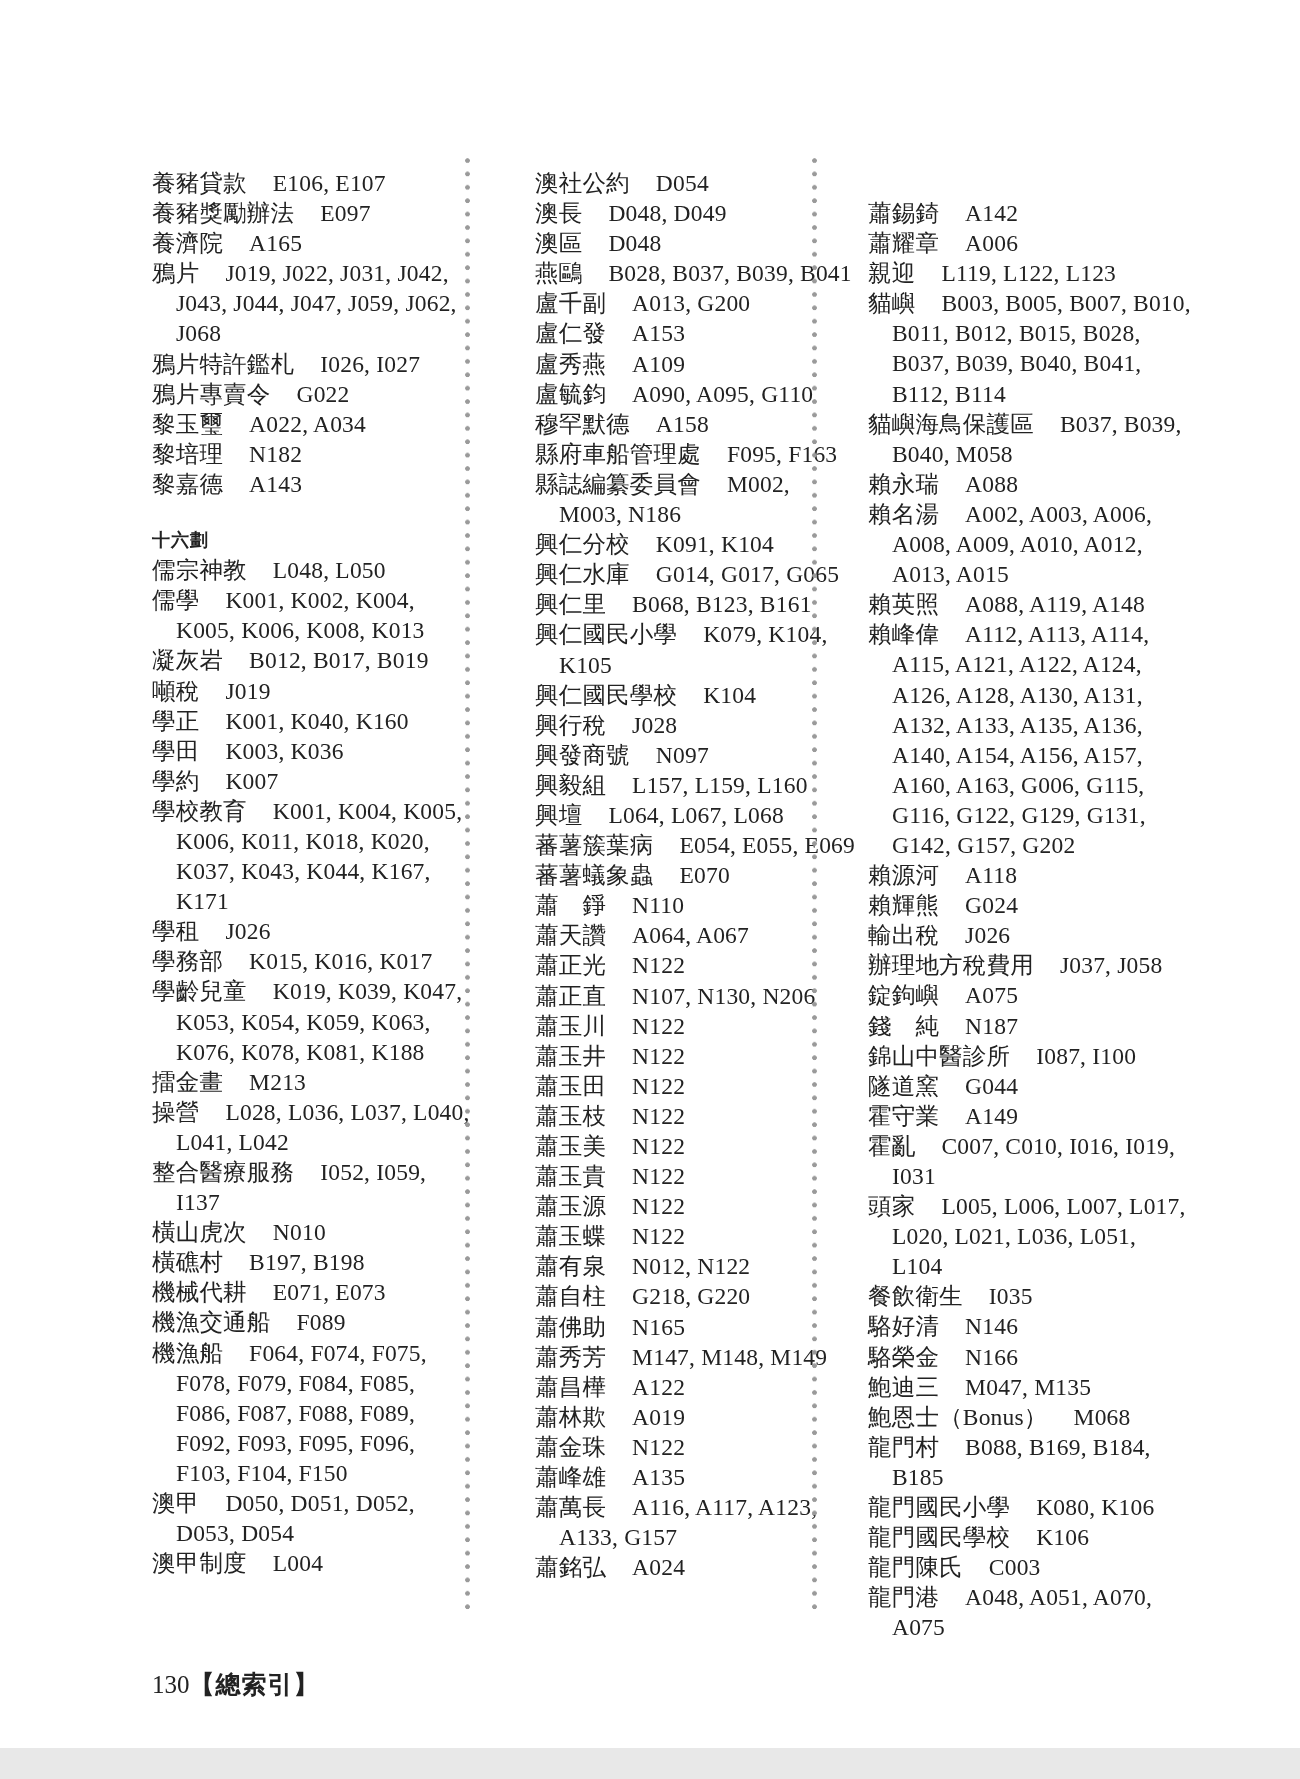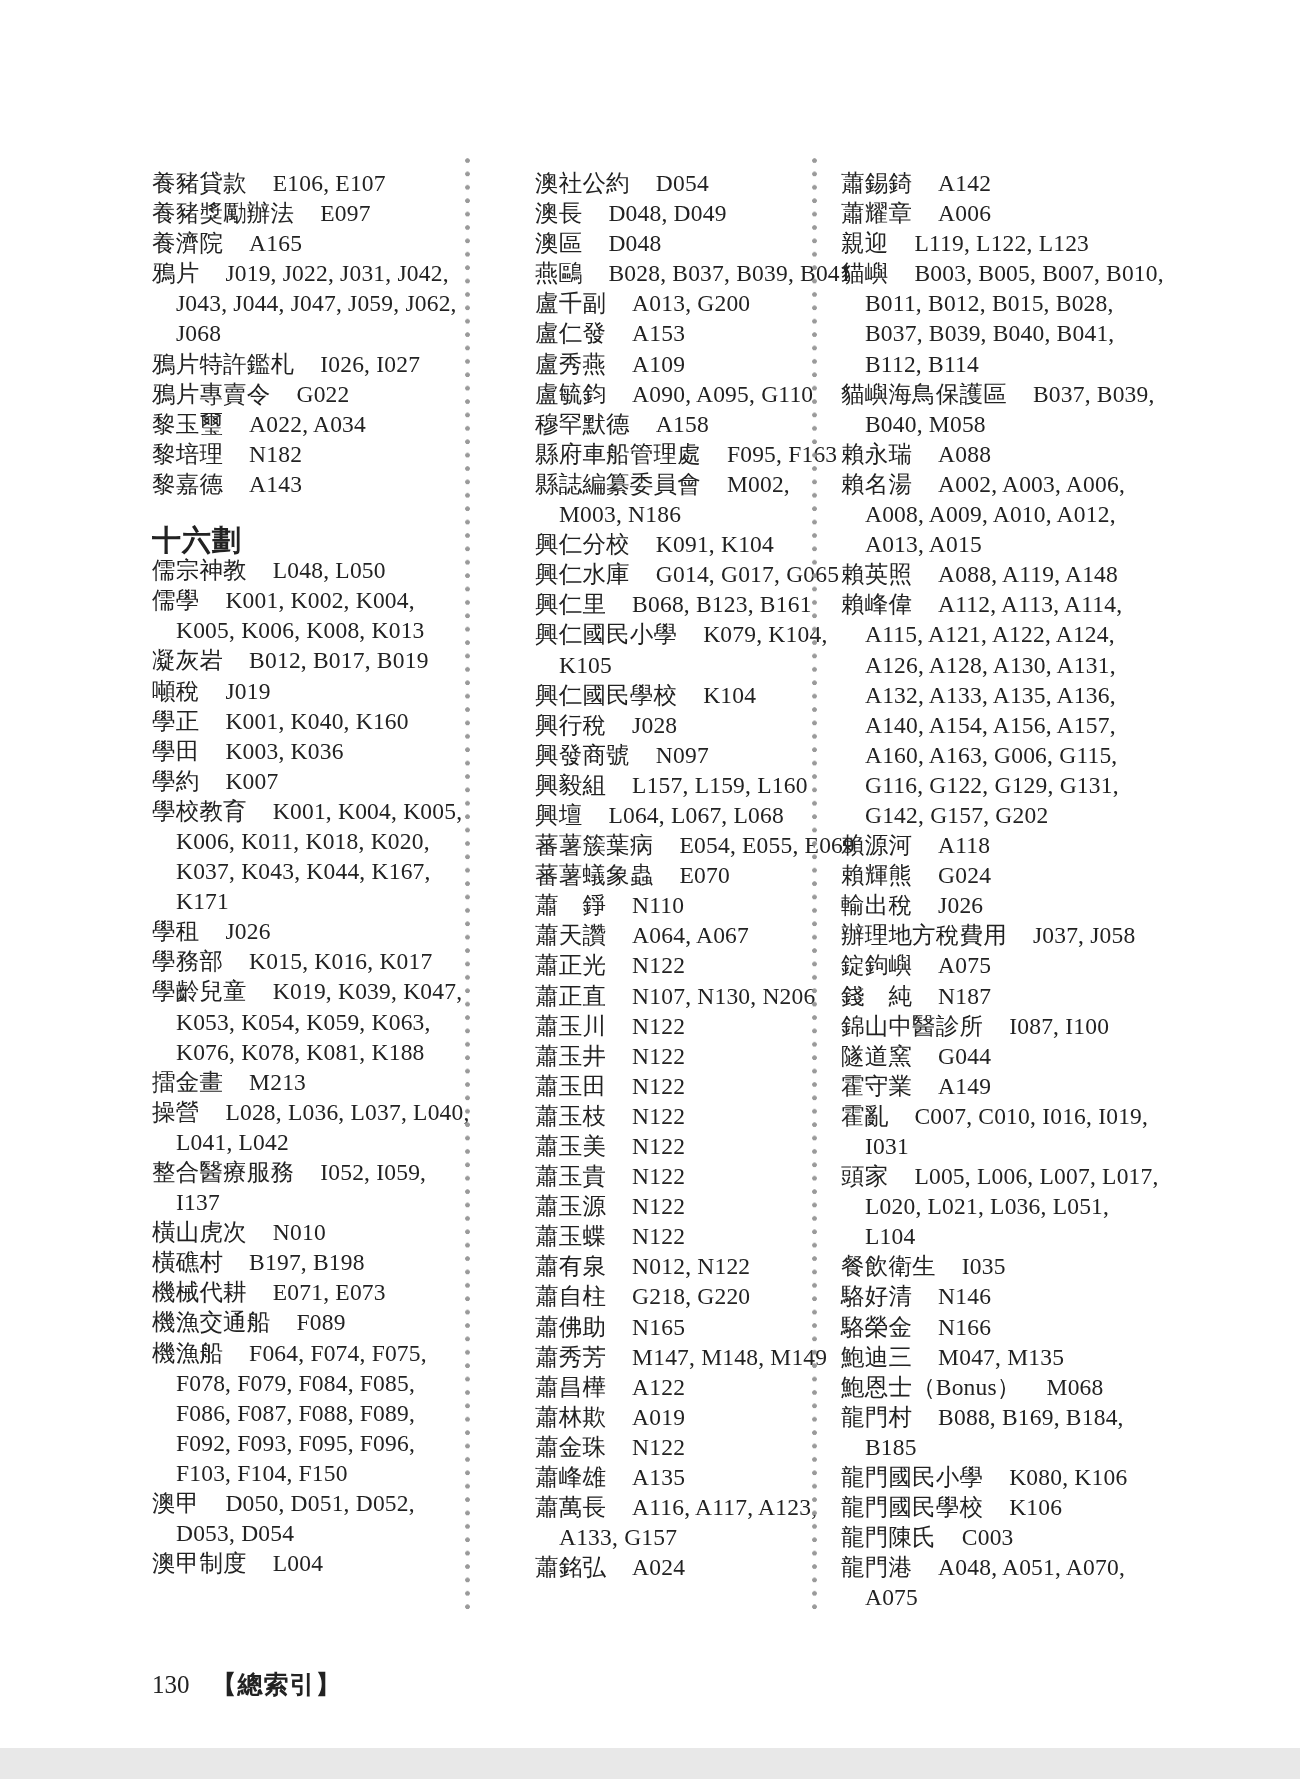--- a/index.html
+++ b/index.html
@@ -19,34 +19,34 @@
     color:var(--text);
     overflow:hidden;
   }
   .col{
     position:absolute;
     top:168px;
     width:330px;
   }
   .col-0{left:152px;}
   .col-1{left:497px;margin-left:38px;}
-  .col-2{left:841px;}
+  .col-2{left:868px;margin-top:30px;}
   .line{
     height:30.1px;
     line-height:30.1px;
     font-size:23.5px;
     white-space:nowrap;
     letter-spacing:0.2px;
   }
   .line .term{display:inline-block;}
   .line .refs{margin-left:26px;}
   .line.cont{padding-left:24px;}
   .line.header{
     font-weight:bold;
-    font-size:29px;
+    font-size:18px;
     margin-top:26px;
     letter-spacing:1px;
   }
   .divider{
     position:absolute;
     top:158px;
     height:1452px;
     width:5px;
     background-image:radial-gradient(circle at 2.5px 2.6px, var(--divider_dots) 2px, rgba(0,0,0,0) 2.7px);
     background-size:5px 13.4px;
@@ -56,21 +56,20 @@
   .divider-2{left:812px;}
   .footer{
     position:absolute;
     left:152px;
     top:1668px;
     font-size:25px;
     white-space:nowrap;
   }
   .footer .section{
     font-weight:bold;
-    margin-left:22px;
     letter-spacing:1px;
   }
 </style>
 </head>
 <body>
 
 <div class="page">
   <div class="col col-0">
       <div class="line"><span class="term">養豬貸款</span><span class="refs">E106, E107</span></div>
       <div class="line"><span class="term">養豬獎勵辦法</span><span class="refs">E097</span></div>

